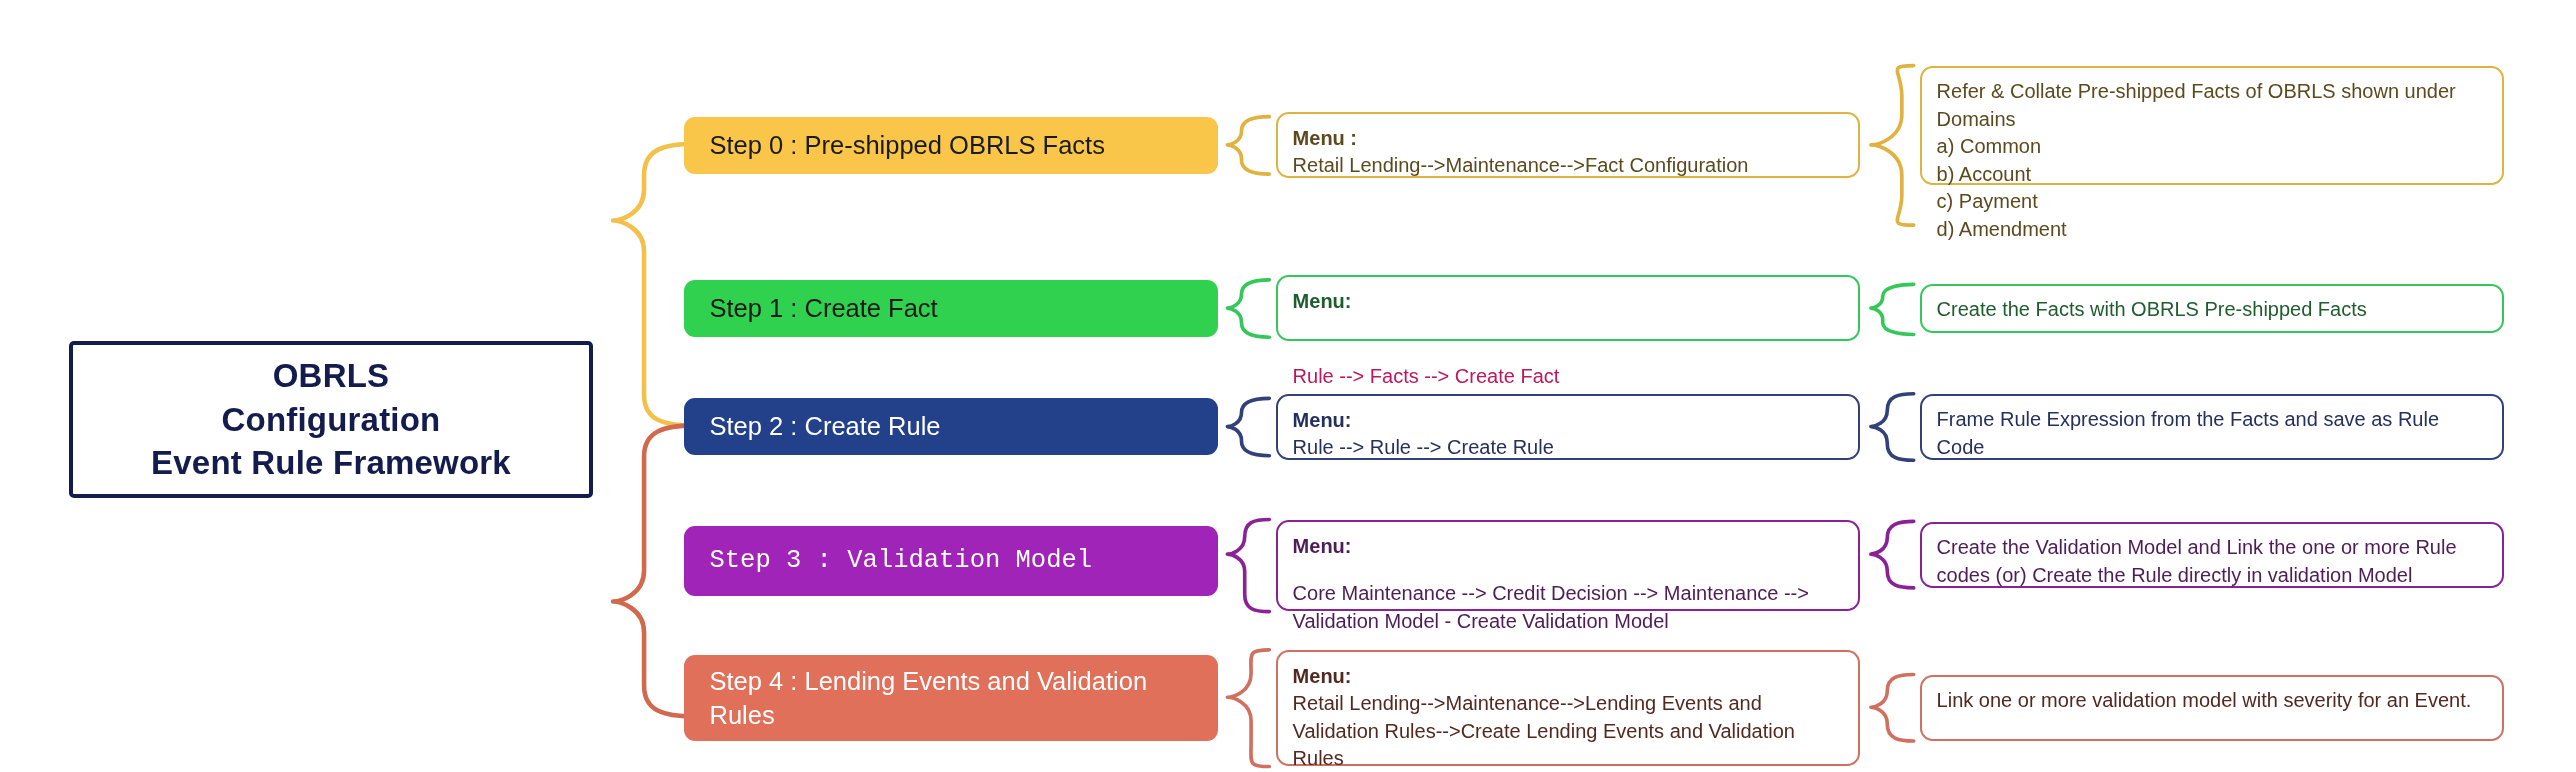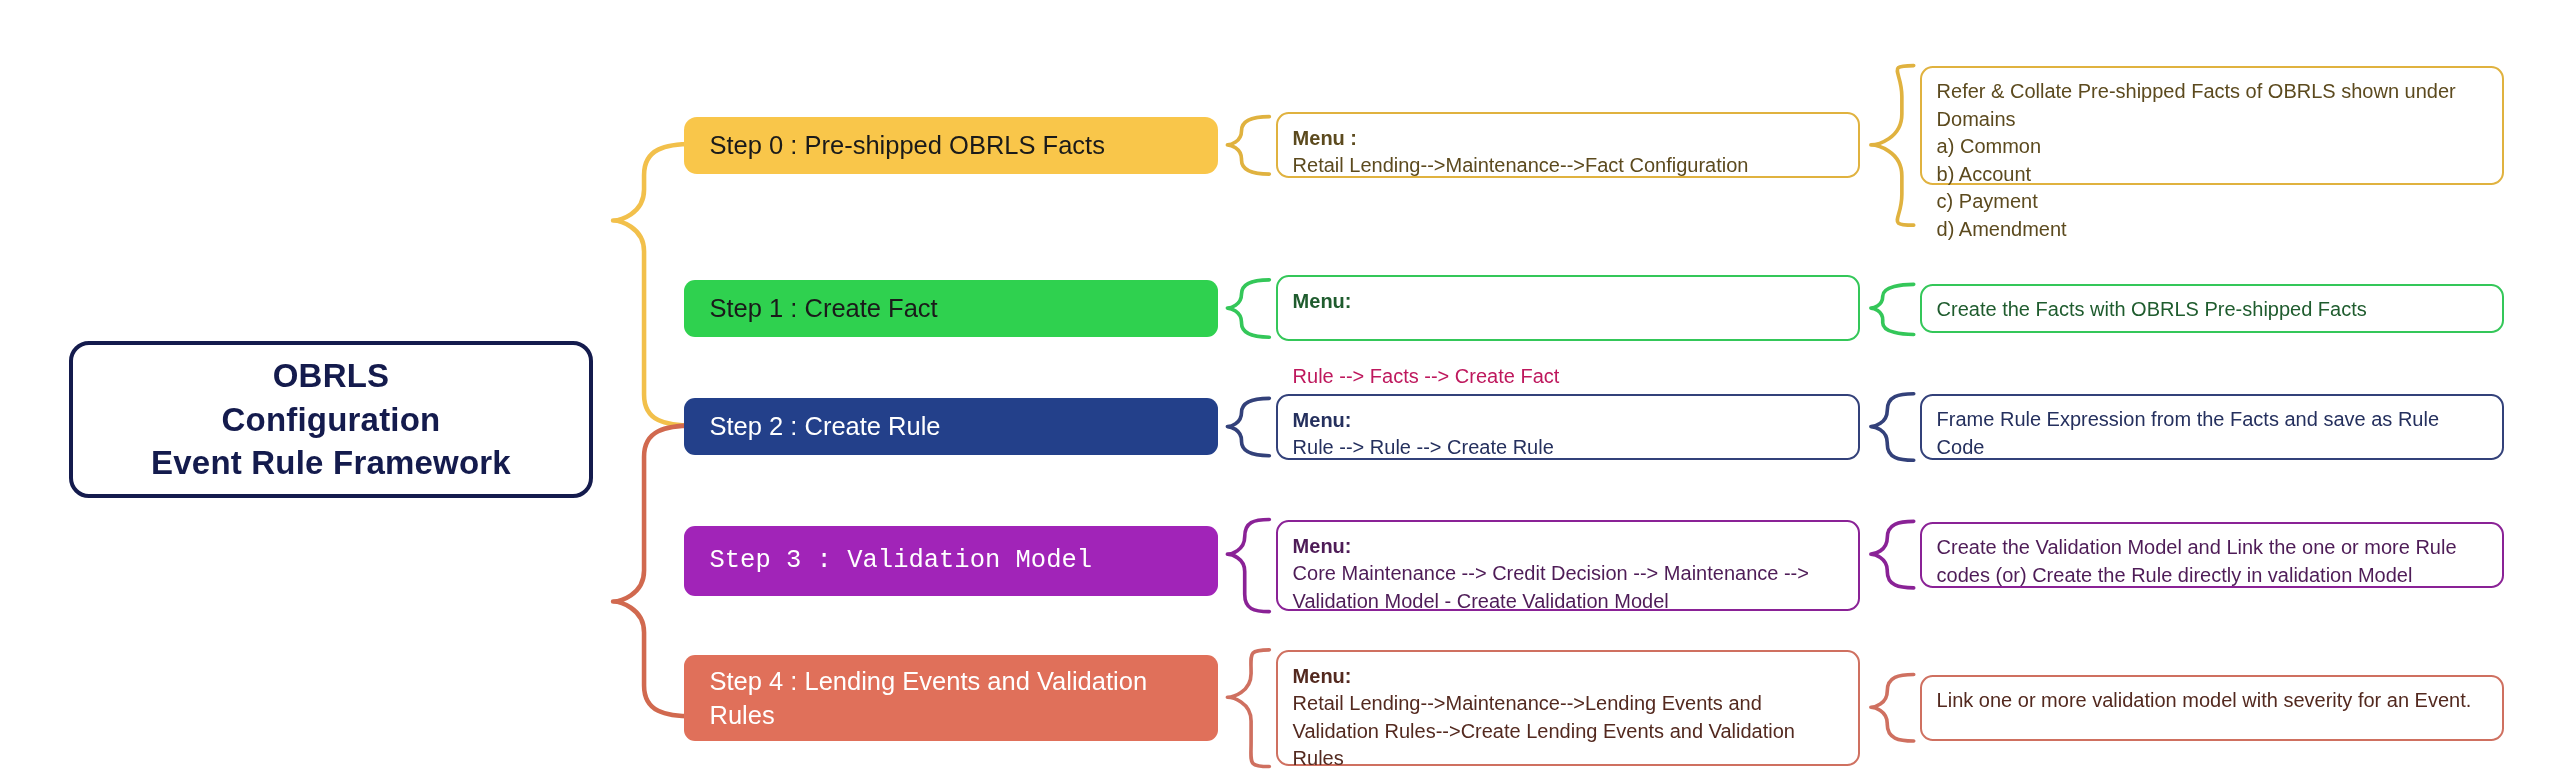--- a/index.html
+++ b/index.html
@@ -25,21 +25,21 @@
 
   
   .root-node {
     position: absolute;
     left: 69px;
     top: 341px;
     width: 524px;
     height: 157px;
     box-sizing: border-box;
     border: 4.6px solid #141b4d;
-    border-radius: 20px;
+    border-radius: 5px;
     background: #ffffff;
     display: flex;
     align-items: center;
     justify-content: center;
     flex-direction: column;
     text-align: center;
   }
   .root-line {
     color: #141b4d;
     font-weight: bold;
@@ -142,21 +142,21 @@
       </g>
   </svg>
 
   <div class="root-node" style="border-color: rgb(20, 27, 77);">
     <div class="root-line" style="color: rgb(20, 27, 77);">OBRLS</div>
     <div class="root-line" style="color: rgb(20, 27, 77);">Configuration</div>
     <div class="root-line" style="color: rgb(20, 27, 77);">Event Rule Framework</div>
   </div>
 
   <div class="row">
-    <div class="step-box" id="box-0" style="top: 117px; height: 57px; background: rgb(249, 198, 74); border-radius: 13px;">
+    <div class="step-box" id="box-0" style="top: 117px; height: 57px; background: rgb(249, 198, 74);">
       <span class="step-label" style="color: rgb(26, 26, 26);">Step 0 : Pre-shipped OBRLS Facts</span>
     </div>
     <div class="menu-box" id="menu-0" style="top: 112px; height: 66px; border: 2.7px solid rgb(224, 178, 63);">
       <div class="menu-title" style="color: rgb(92, 74, 30);">Menu :</div>
       <div class="menu-path" style="color: rgb(92, 74, 30);">Retail Lending--&gt;Maintenance--&gt;Fact Configuration</div>
     </div>
     <div class="desc-box" id="desc-0" style="top: 66px; height: 119px; border: 2.7px solid rgb(224, 178, 63);">
       <div class="desc-text" style="color: rgb(92, 74, 30);">Refer &amp; Collate Pre-shipped Facts of OBRLS shown under Domains
 a) Common
 b) Account
@@ -190,21 +190,21 @@
       <div class="desc-text" style="color: rgb(37, 48, 94);">Frame Rule Expression from the Facts and save as Rule Code</div>
     </div>
   </div>
 
   <div class="row">
     <div class="step-box" id="box-3" style="top: 526px; height: 70px; background: rgb(161, 36, 184); font-family: Liberation Mono, monospace;">
       <span class="step-label" style="color: rgb(255, 255, 255);">Step 3 : Validation Model</span>
     </div>
     <div class="menu-box" id="menu-3" style="top: 520px; height: 91px; border: 2.7px solid rgb(138, 34, 150);">
       <div class="menu-title" style="color: rgb(78, 28, 87);">Menu:</div>
-      <div class="menu-path" style="color: rgb(78, 28, 87);">Core Maintenance --&gt; Credit Decision --&gt; Maintenance --&gt; Validation Model - Create Validation Model</div>
+      <div class="menu-path" style="color: rgb(78, 28, 87); margin-top: 20px;">Core Maintenance --&gt; Credit Decision --&gt; Maintenance --&gt; Validation Model - Create Validation Model</div>
     </div>
     <div class="desc-box" id="desc-3" style="top: 522px; height: 66px; border: 2.7px solid rgb(138, 34, 150);">
       <div class="desc-text" style="color: rgb(78, 28, 87);">Create the Validation Model and Link the one or more Rule codes (or) Create the Rule directly in validation Model</div>
     </div>
   </div>
 
   <div class="row">
     <div class="step-box" id="box-4" style="top: 655px; height: 86px; background: rgb(224, 112, 90);">
       <span class="step-label" style="color: rgb(255, 255, 255);">Step 4 : Lending Events and Validation Rules</span>
     </div>

